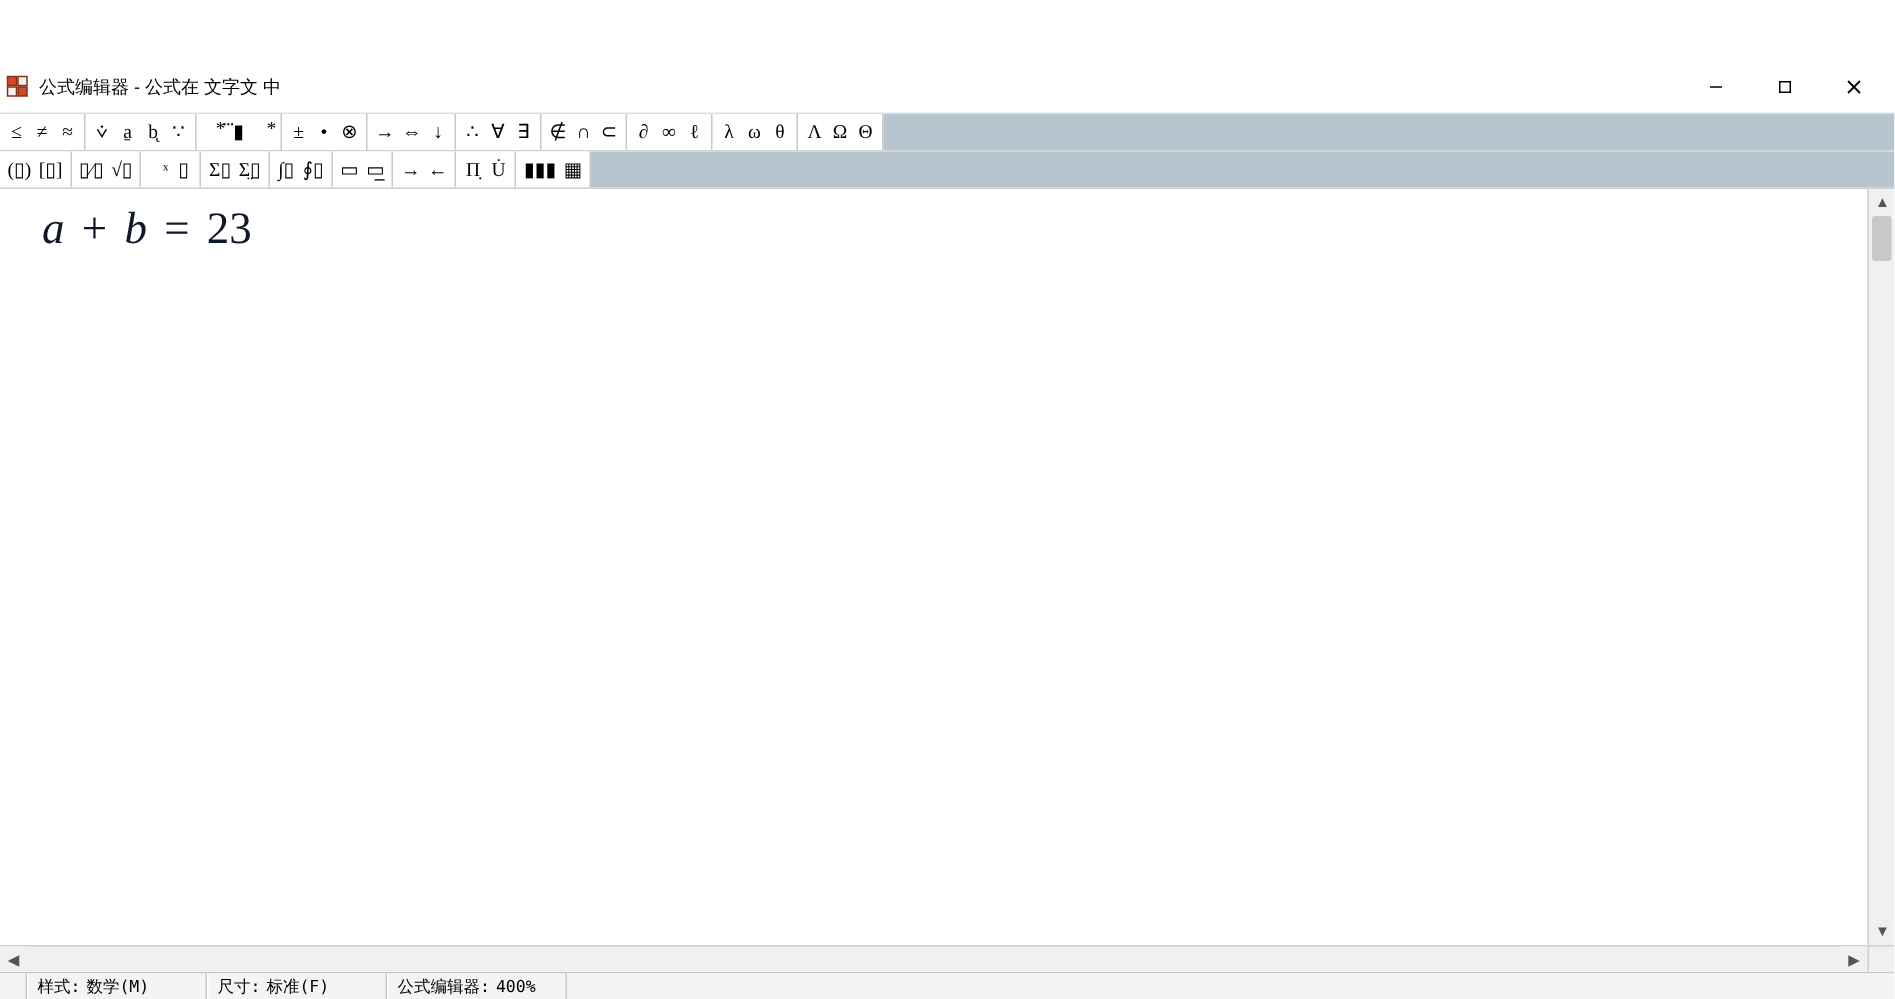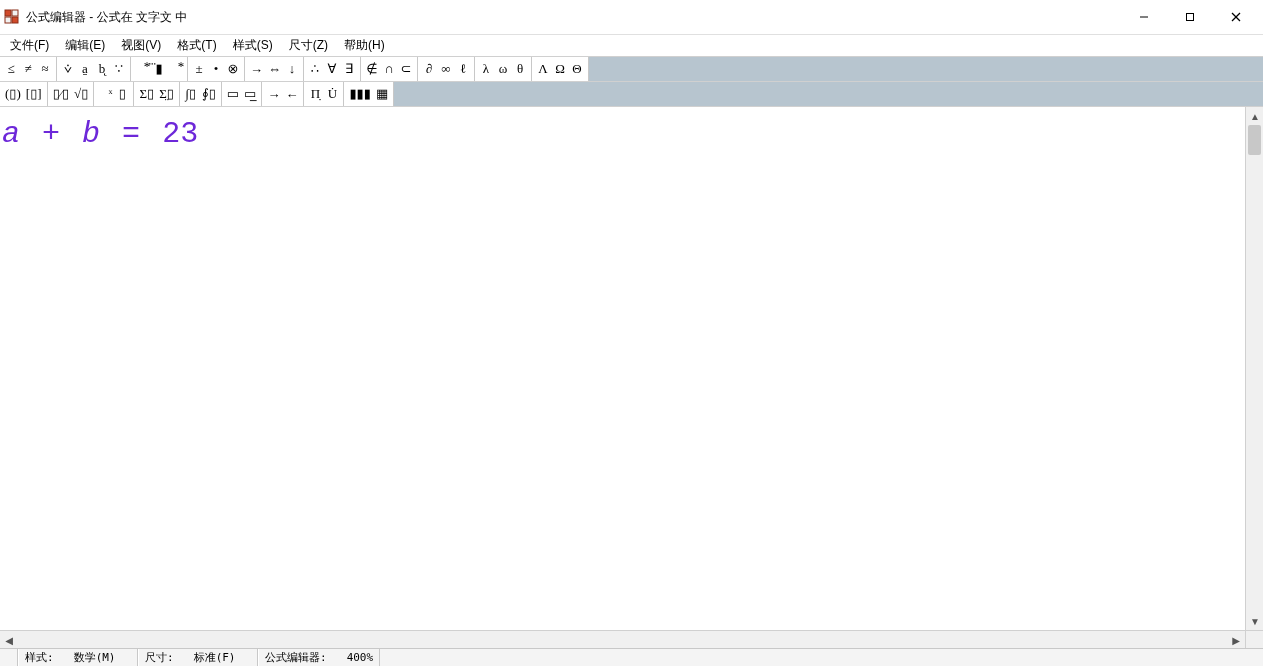--- a/index.html
+++ b/index.html
@@ -14,20 +14,21 @@
   }
   .window { width: 100%; height: 100%; display: flex; flex-direction: column; }
   
   .titlebar {
     height: 35px;
     background: #ffffff;
     display: flex;
     align-items: center;
     padding: 0 4px;
     border-bottom: 1px solid #e0e0e0;
+    margin-top: 41px;
   }
   .titlebar .app-icon {
     width: 16px; height: 16px; margin-right: 6px;
     display: inline-flex; align-items: center; justify-content: center;
   }
   .titlebar .title-text { font-size: 12px; color: #000; }
   .titlebar .spacer { flex: 1; }
   .win-btn {
     width: 46px; height: 28px; display: flex; align-items: center; justify-content: center;
     font-size: 14px; cursor: default;
@@ -88,25 +89,25 @@
     overflow: hidden;
   }
   .canvas {
     position: absolute;
     left: 0; top: 0; right: 18px; bottom: 18px;
     background: #ffffff;
     overflow: hidden;
   }
   .equation {
     position: absolute;
-    left: 2px;
+    left: 28px;
     top: 10px;
-    font-family: Liberation Mono, monospace;
+    font-family: Liberation Serif, serif;
     font-size: 30px;
-    color: #6d28d9;
+    color: #0f172a;
     white-space: nowrap;
   }
   .equation .it { font-style: italic; }
   .equation .op { padding: 0 4px; }
   
   .vscroll {
     position: absolute; right: 0; top: 0; bottom: 18px; width: 18px;
     background: #f0f0f0; border-left: 1px solid #d0d0d0;
     display: flex; flex-direction: column;
   }
@@ -139,21 +140,20 @@
     background: #fff;
   }
   .status-panel {
     display: flex; align-items: center;
     padding: 0 6px;
     border-right: 1px solid #c8c8c8;
     border-left: 1px solid #fff;
     min-width: 120px;
     background: #f4f4f4;
     font-family: "SimSun", monospace;
-    gap: 16px;
   }
   .status-panel .lbl { margin-right: 4px; }
   .statusbar .status-blank { width: 18px; border-right: 1px solid #c8c8c8; background:#f4f4f4; }
   .statusbar .status-flex { flex: 1; background:#f4f4f4; }
 </style>
 </head>
 <body>
 
 <div class="window">
 
@@ -179,29 +179,20 @@
         </svg>
     </div>
     <div class="win-btn close">
       <svg width="10" height="10" viewBox="0 0 10 10">
           <line x1="1" y1="1" x2="9" y2="9" stroke="#000" stroke-width="1.2"></line>
           <line x1="9" y1="1" x2="1" y2="9" stroke="#000" stroke-width="1.2"></line>
         </svg>
     </div>
   </div>
 
-  <div class="menubar">
-    <div class="menu-item">文件(F)</div>
-    <div class="menu-item">编辑(E)</div>
-    <div class="menu-item">视图(V)</div>
-    <div class="menu-item">格式(T)</div>
-    <div class="menu-item">样式(S)</div>
-    <div class="menu-item">尺寸(Z)</div>
-    <div class="menu-item">帮助(H)</div>
-  </div>
 
   <div class="toolbar-wrap">
   <div class="toolbar first">
     <div class="tool-group">
       <span class="tool-btn">≤</span>
       <span class="tool-btn">≠</span>
       <span class="tool-btn">≈</span>
     </div>
     <div class="tool-group">
       <span class="tool-btn">⩒</span>

